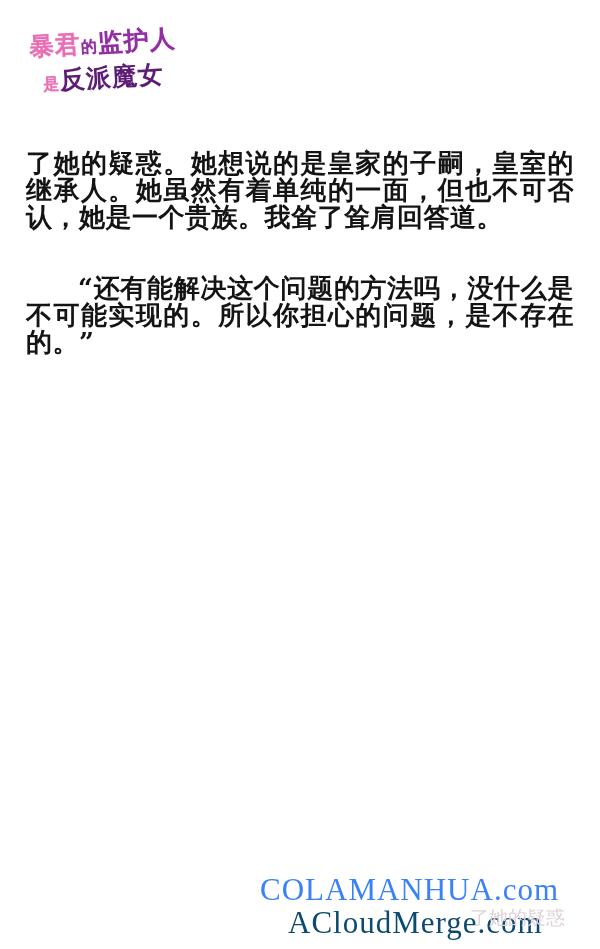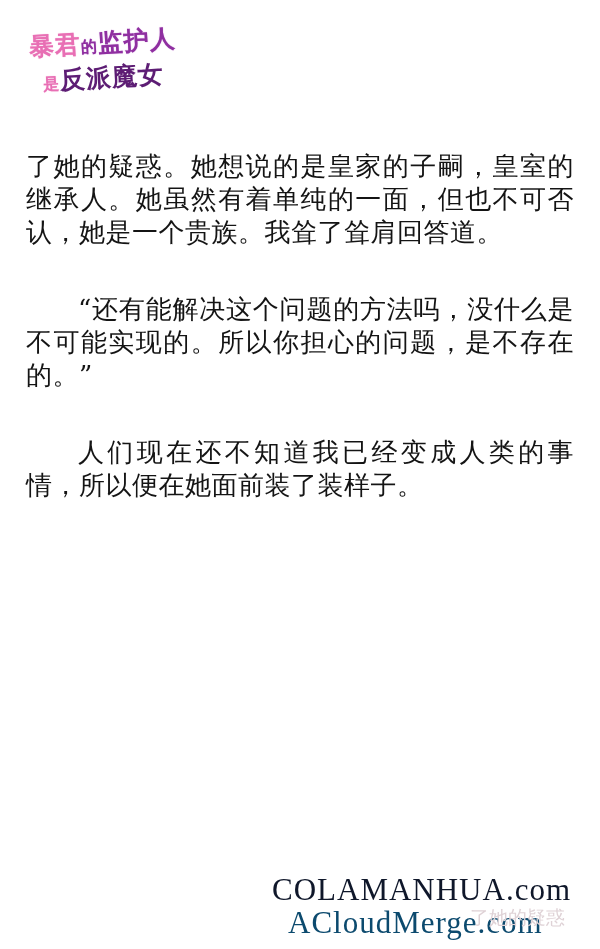--- a/index.html
+++ b/index.html
@@ -56,46 +56,47 @@
 
   
   .content {
     position: absolute;
     left: 26px;
     top: 150px;
     width: 548px;
   }
   .para {
     font-size: 26px;
-    line-height: 33px;
+    line-height: 27px;
     letter-spacing: 0.5px;
     text-align: justify;
     margin: 0 0 30px 0;
     font-family: "DejaVu Serif", "Liberation Serif", serif;
     color: #141414;
+    font-weight: bold;
   }
   .para.indent {
     text-indent: 52px;
   }
   .gap-lg { margin-bottom: 44px; }
 
   
   .wm {
     position: absolute;
     font-family: "Liberation Serif", serif;
     color: #d8c9cf;
     white-space: nowrap;
     pointer-events: none;
   }
   .wm-1 {
-    left: 272px;
+    left: 260px;
     top: 872px;
     font-size: 31px;
     letter-spacing: 1px;
-    color: #0f172a;
+    color: #3b82f6;
   }
   .wm-2 {
     left: 288px;
     top: 905px;
     font-size: 31px;
     letter-spacing: 1px;
     color: #0c4a6e;
   }
   .wm-cn {
     left: 470px;
@@ -115,20 +116,19 @@
       <span class="lg-pink">暴君</span><span class="lg-purple lg-small">的</span><span class="lg-purple">监护人</span>
     </div>
     <div class="logo-line logo-line-2">
       <span class="lg-pink lg-small">是</span><span class="lg-dark">反派魔女</span>
     </div>
   </div>
 
   <div class="content">
     <p class="para gap-lg">了她的疑惑。她想说的是皇家的子嗣，皇室的继承人。她虽然有着单纯的一面，但也不可否认，她是一个贵族。我耸了耸肩回答道。</p>
     <p class="para indent gap-lg">“还有能解决这个问题的方法吗，没什么是不可能实现的。所以你担心的问题，是不存在的。”</p>
-    <p class="para indent gap-lg">人们现在还不知道我已经变成人类的事情，所以便在她面前装了装样子。</p>
   </div>
 
   <div class="wm wm-1">COLAMANHUA.com</div>
   <div class="wm wm-2">ACloudMerge.com</div>
   <div class="wm wm-cn">了她的疑惑</div>
 
 </div>
 
 </body></html>

